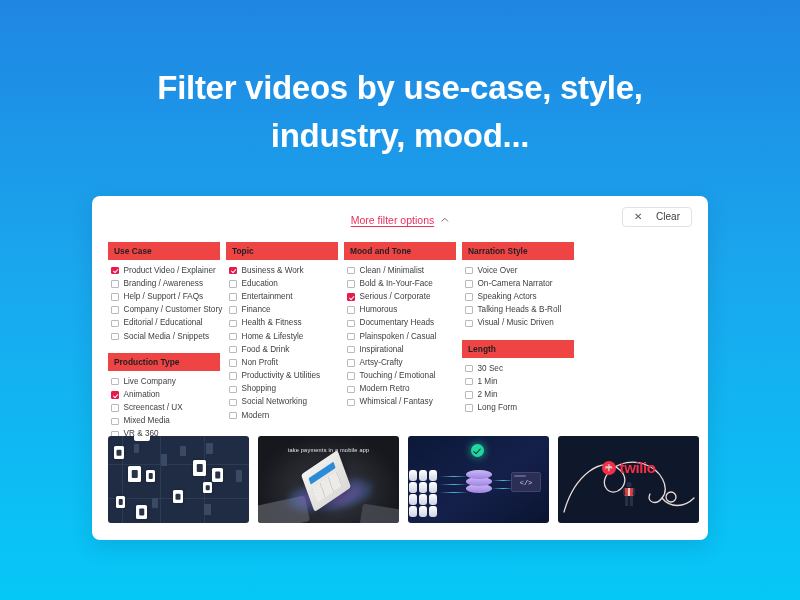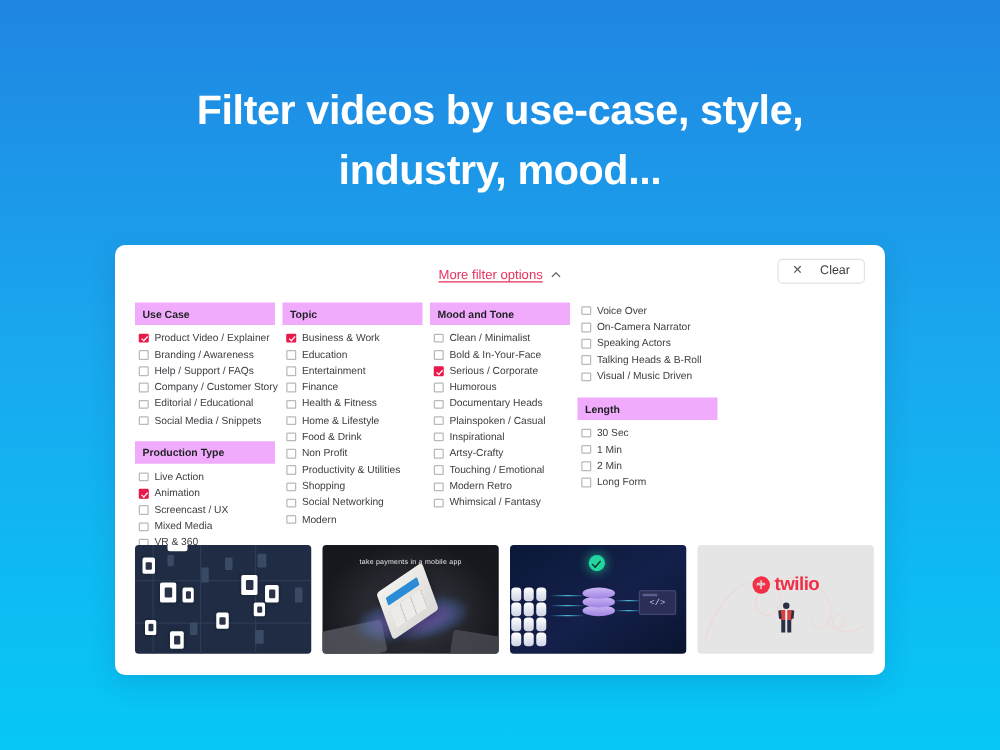--- a/index.html
+++ b/index.html
@@ -108,21 +108,21 @@
     display: flex;
     gap: 6px;
   }
   .filter-col {
     width: 112px;
     flex: 0 0 112px;
   }
   .filter-col.wide { width: 118px; flex: 0 0 118px; }
 
   .group-header {
-    background: #f0abfc;
+    background: #ef4444;
     color: #1f2023;
     font-size: 8.4px;
     font-weight: bold;
     padding: 4px 6px 4px 6px;
     line-height: 10px;
     margin-bottom: 4px;
   }
   .group-header.spaced { margin-top: 10px; }
 
   .opt {
@@ -278,21 +278,21 @@
     position: absolute; left: 0; top: 6px; width: 100%;
     text-align: center; color: #cfd3ff; font-size: 7px;
     font-family: "Liberation Mono", monospace;
   }
   .t3 .flow {
     position: absolute; height: 1px;
     background: linear-gradient(90deg, rgba(90,220,255,0) 0%, rgba(90,220,255,.8) 50%, rgba(90,220,255,0) 100%);
   }
 
   
-  .t4 { background: #e5e5e5; }
+  .t4 { background: #0f172a; }
   .t4 .swirl {
     position: absolute; left: 0; top: 0; width: 100%; height: 100%;
   }
   .t4 .logo {
     position: absolute; left: 0; top: 23px; width: 100%;
     display: flex; align-items: center; justify-content: center; gap: 4px;
   }
   .t4 .mark {
     width: 14px; height: 14px; border-radius: 50%;
     background: #f22f46; position: relative;
@@ -364,21 +364,21 @@
           <span class="cbox"></span>
           <span class="opt-label">Editorial / Educational</span>
         </div>
         <div class="opt">
           <span class="cbox"></span>
           <span class="opt-label">Social Media / Snippets</span>
         </div>
         <div class="group-header spaced">Production Type</div>
         <div class="opt">
           <span class="cbox"></span>
-          <span class="opt-label">Live Action</span>
+          <span class="opt-label">Live Company</span>
         </div>
         <div class="opt">
           <span class="cbox checked"></span>
           <span class="opt-label">Animation</span>
         </div>
         <div class="opt">
           <span class="cbox"></span>
           <span class="opt-label">Screencast / UX</span>
         </div>
         <div class="opt">
@@ -482,20 +482,21 @@
         <div class="opt">
           <span class="cbox"></span>
           <span class="opt-label">Modern Retro</span>
         </div>
         <div class="opt">
           <span class="cbox"></span>
           <span class="opt-label">Whimsical / Fantasy</span>
         </div>
       </div>
       <div class="filter-col">
+        <div class="group-header">Narration Style</div>
         <div class="opt">
           <span class="cbox"></span>
           <span class="opt-label">Voice Over</span>
         </div>
         <div class="opt">
           <span class="cbox"></span>
           <span class="opt-label">On-Camera Narrator</span>
         </div>
         <div class="opt">
           <span class="cbox"></span>

